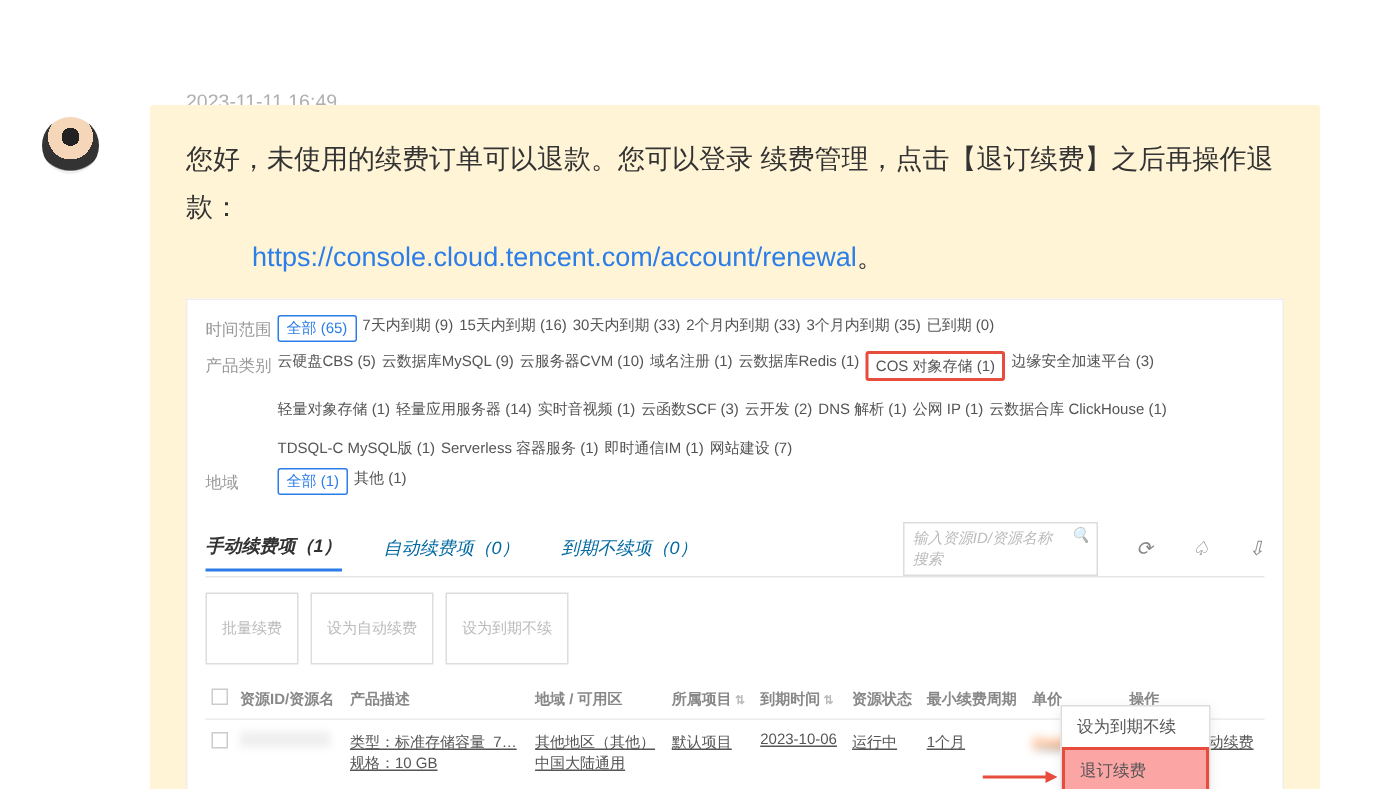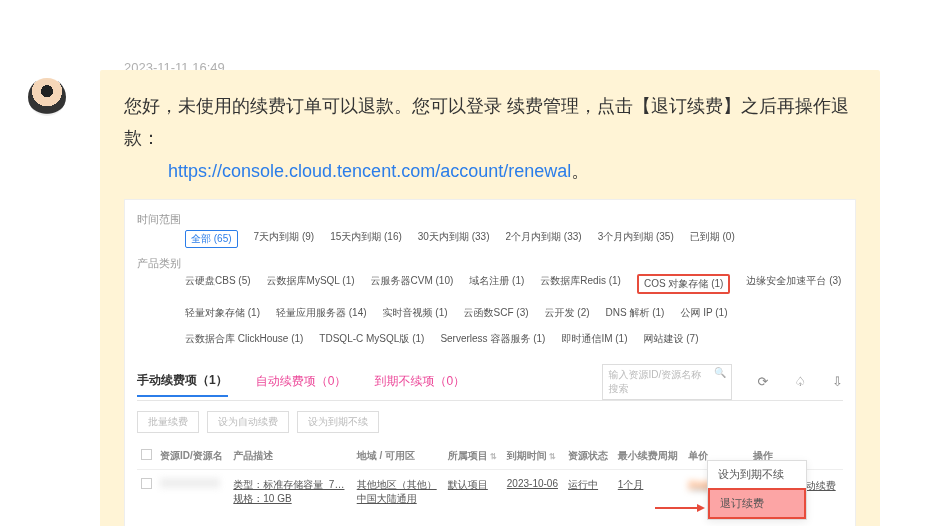--- a/index.html
+++ b/index.html
@@ -76,23 +76,22 @@
   }
   .filter-label {
     width: 48px;
     color: #999;
     flex-shrink: 0;
     padding-top: 2px;
   }
   .filter-values {
     display: flex;
     flex-wrap: wrap;
-    gap: 12px 16px;
+    gap: 12px 4px;
     flex: 1;
-    margin-top: 20px;
   }
   .chip {
     color: #555;
     white-space: nowrap;
     font-size: 10px;
   }
   .chip.active {
     color: #2b7de9;
     border: 1px solid #2b7de9;
     padding: 1px 5px;
@@ -105,24 +104,25 @@
   }
 
   .tabs {
     display: flex;
     gap: 28px;
     border-bottom: 1px solid #e5e5e5;
     margin-top: 18px;
     padding-bottom: 0;
     align-items: center;
     position: relative;
+    font-style: italic;
   }
   .tab {
     padding: 6px 0;
-    color: #ec4899;
+    color: #0369a1;
     cursor: pointer;
     font-size: 12px;
   }
   .tab.active {
     color: #333;
     font-weight: 600;
     border-bottom: 2px solid #2b7de9;
   }
   .tab-right {
     margin-left: auto;
@@ -149,21 +149,21 @@
   .ti { color: #888; font-size: 13px; }
 
   .action-bar {
     display: flex;
     gap: 8px;
     margin-top: 10px;
   }
   .ghost-btn {
     border: 1px solid #ddd;
     color: #bbb;
-    padding: 3px 10px;
+    padding: 16px 10px;
     font-size: 10px;
     background: #fff;
   }
 
   table.data {
     width: 100%;
     border-collapse: collapse;
     margin-top: 10px;
     font-size: 10px;
   }
@@ -256,38 +256,45 @@
             <span class="chip">30天内到期 (33)</span>
             <span class="chip">2个月内到期 (33)</span>
             <span class="chip">3个月内到期 (35)</span>
             <span class="chip">已到期 (0)</span>
           </div>
       </div>
       <div class="filter-row">
         <div class="filter-label">产品类别</div>
         <div class="filter-values">
             <span class="chip">云硬盘CBS (5)</span>
-            <span class="chip">云数据库MySQL (1)</span>
+            <span class="chip">云数据库MySQL (9)</span>
             <span class="chip">云服务器CVM (10)</span>
             <span class="chip">域名注册 (1)</span>
             <span class="chip">云数据库Redis (1)</span>
             <span class="chip highlight">COS 对象存储 (1)</span>
             <span class="chip">边缘安全加速平台 (3)</span>
             <span class="chip">轻量对象存储 (1)</span>
             <span class="chip">轻量应用服务器 (14)</span>
             <span class="chip">实时音视频 (1)</span>
             <span class="chip">云函数SCF (3)</span>
             <span class="chip">云开发 (2)</span>
             <span class="chip">DNS 解析 (1)</span>
             <span class="chip">公网 IP (1)</span>
             <span class="chip">云数据合库 ClickHouse (1)</span>
             <span class="chip">TDSQL-C MySQL版 (1)</span>
             <span class="chip">Serverless 容器服务 (1)</span>
             <span class="chip">即时通信IM (1)</span>
             <span class="chip">网站建设 (7)</span>
+          </div>
+      </div>
+      <div class="filter-row">
+        <div class="filter-label">地域</div>
+        <div class="filter-values">
+            <span class="chip active">全部 (1)</span>
+            <span class="chip">其他 (1)</span>
           </div>
       </div>
     </div>
 
     <div class="tabs">
       <div class="tab active">手动续费项（1）</div>
       <div class="tab">自动续费项（0）</div>
       <div class="tab">到期不续项（0）</div>
       <div class="tab-right">
         <div class="search-box">输入资源ID/资源名称搜索</div>

